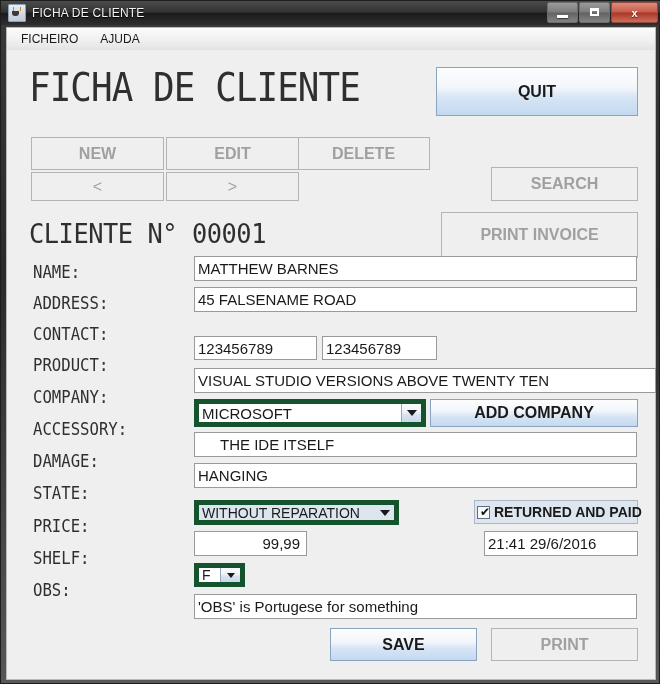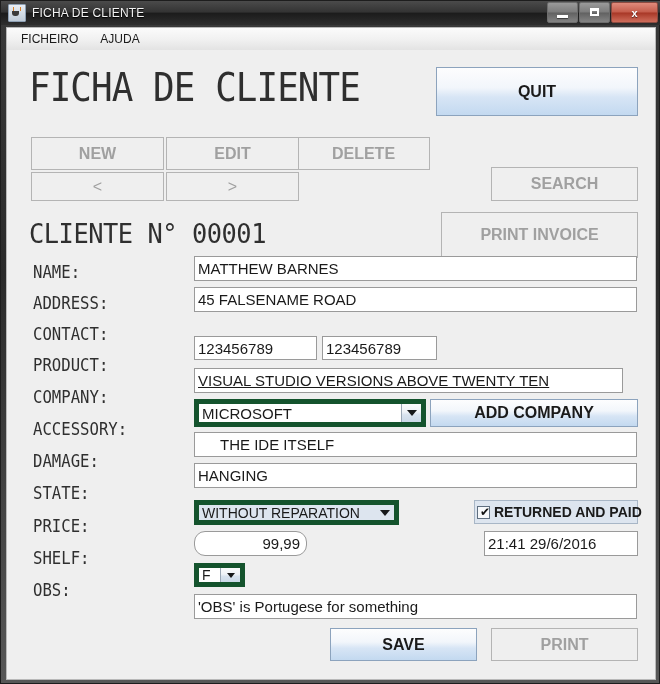--- a/index.html
+++ b/index.html
@@ -308,21 +308,21 @@
     <div class="tfield" style="left:187px; top:206px; width:443px; height:25px;">MATTHEW BARNES</div>
 
     <div class="flabel" style="left:26px; top:243px;">ADDRESS:</div>
     <div class="tfield" style="left:187px; top:237px; width:443px; height:25px;">45 FALSENAME ROAD</div>
 
     <div class="flabel" style="left:26px; top:274px;">CONTACT:</div>
     <div class="tfield" style="left:187px; top:286px; width:123px; height:24px;">123456789</div>
     <div class="tfield" style="left:315px; top:286px; width:115px; height:24px;">123456789</div>
 
     <div class="flabel" style="left:26px; top:305px;">PRODUCT:</div>
-    <div class="tfield" style="left:187px; top:318px; width:429px; height:25px;text-decoration:underline;">VISUAL STUDIO VERSIONS ABOVE TWENTY TEN</div>
+    <div class="tfield" style="left:187px; top:318px; width:462px; height:25px;">VISUAL STUDIO VERSIONS ABOVE TWENTY TEN</div>
 
     <div class="flabel" style="left:26px; top:337px;">COMPANY:</div>
     <div class="combo editable" style="left:187px; top:349px; width:232px; height:28px;">
       <div class="cb-text">MICROSOFT</div>
       <div class="cb-arrow">
           <div class="tri"></div>
         </div>
     </div>
     <div class="btn enabled" style="left:423px; top:349px; width:208px; height:28px;">ADD COMPANY</div>
 
@@ -341,21 +341,21 @@
     </div>
 
     <div id="checkbox-row" style="left:467px; top:450px; width:164px; height:24px;">
       <div class="cbx">
         <div class="tick">✔</div>
       </div>
       <div class="cbx-label">RETURNED AND PAID</div>
     </div>
 
     <div class="flabel" style="left:26px; top:466px;">PRICE:</div>
-    <div class="tfield right" style="left:187px; top:481px; width:113px; height:25px;border-radius:11px;">99,99</div>
+    <div class="tfield right" style="left:187px; top:481px; width:113px; height:25px;">99,99</div>
     <div class="tfield" style="left:477px; top:481px; width:154px; height:25px;">21:41 29/6/2016</div>
 
     <div class="flabel" style="left:26px; top:498px;">SHELF:</div>
     <div class="combo editable" style="left:187px; top:513px; width:51px; height:24px;">
       <div class="cb-text" style="font-size:14px;">F</div>
       <div class="cb-arrow">
           <div class="tri" style="border-left-width:4px;border-right-width:4px;border-top-width:5px;margin-left:-4px;margin-top:-2px;"></div>
         </div>
     </div>
 

